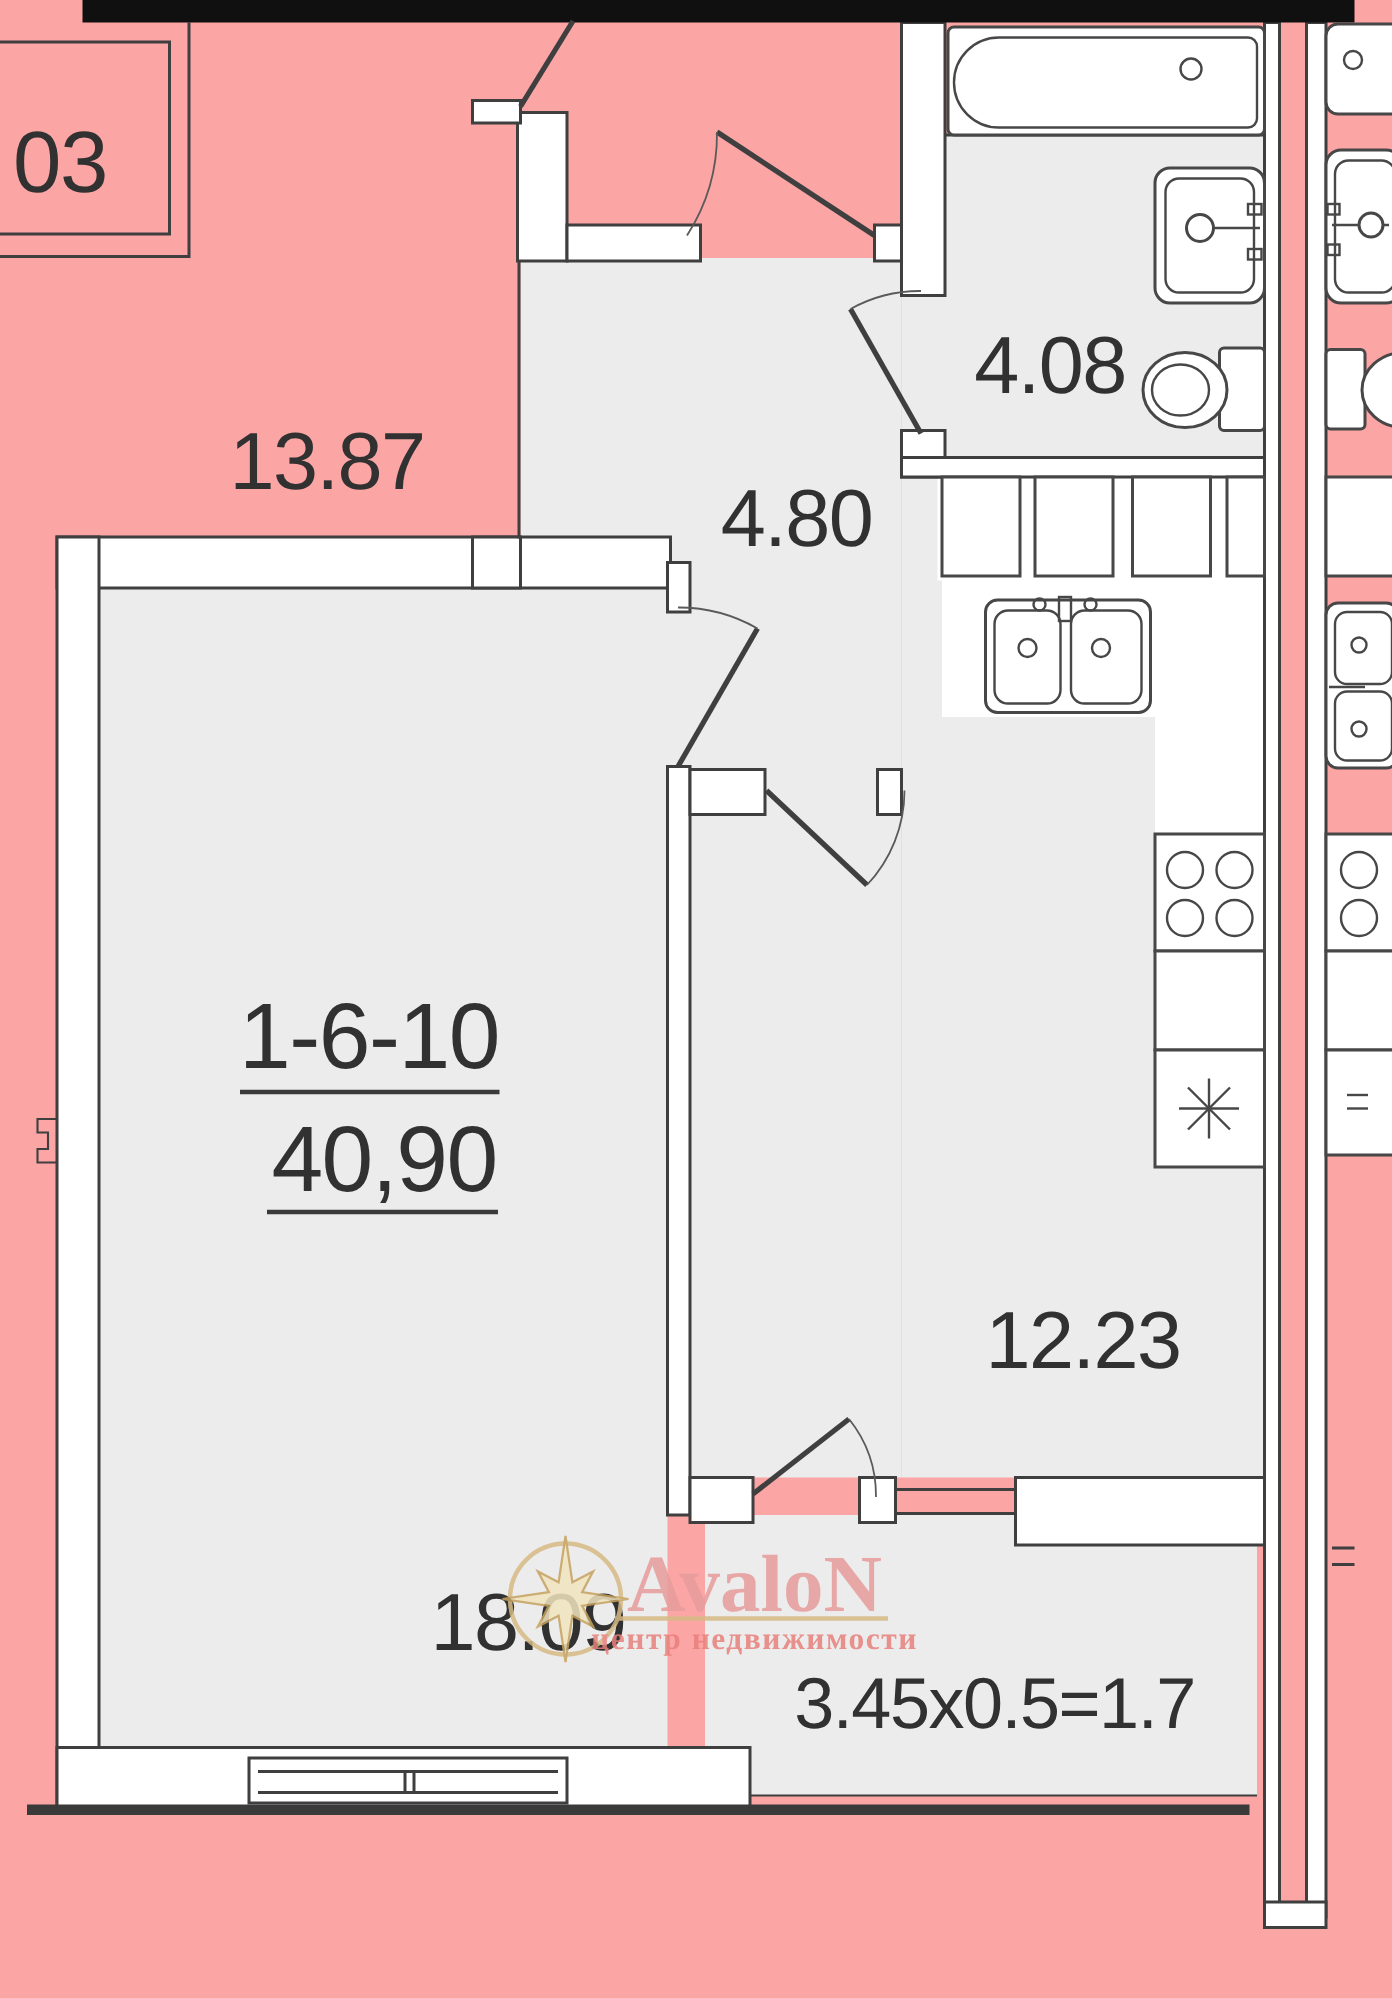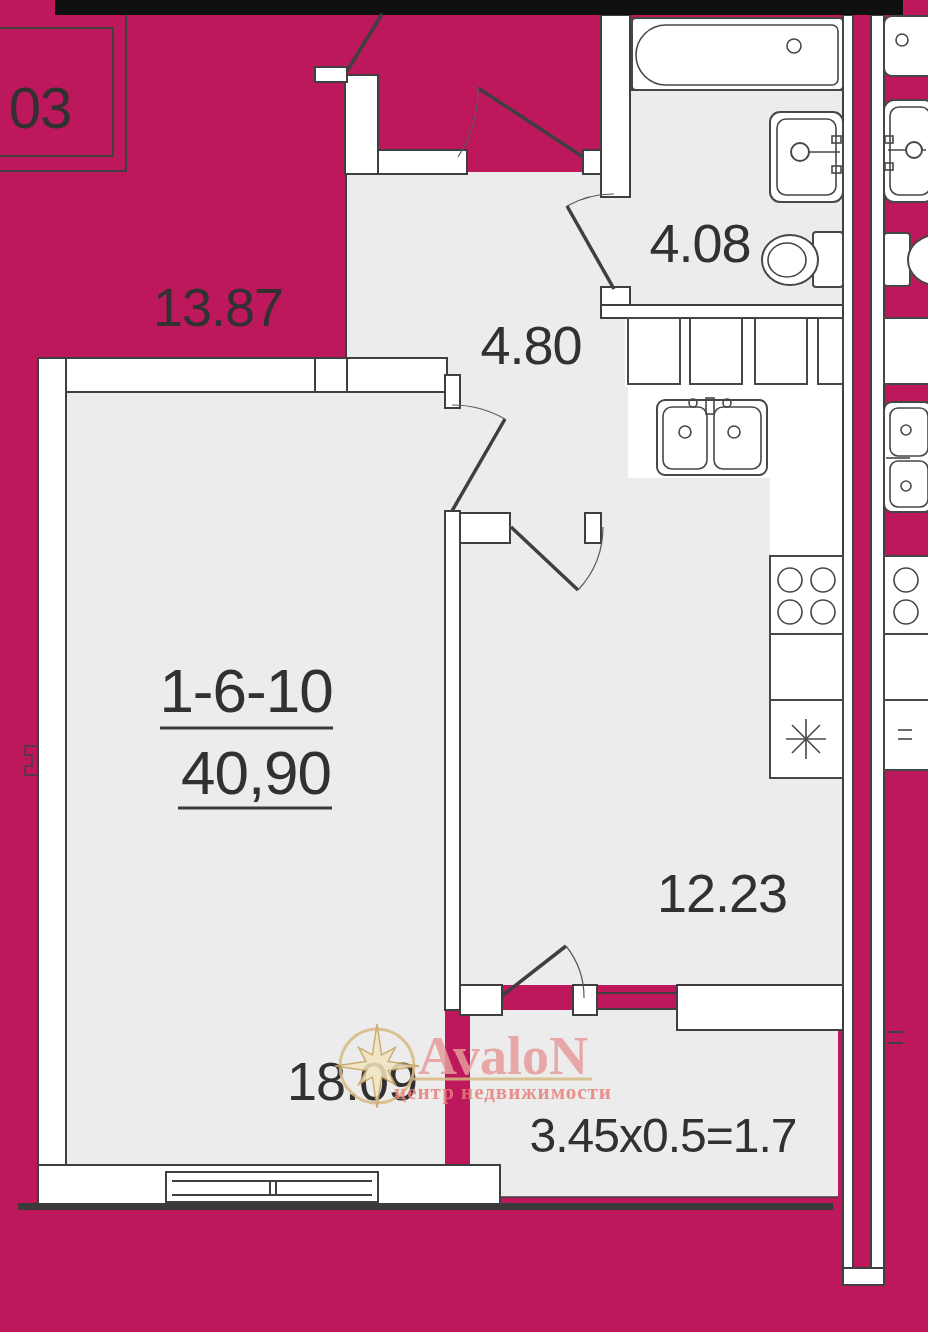--- a/index.html
+++ b/index.html
@@ -1,16 +1,16 @@
 <!DOCTYPE html>
 <html style="--floor-fill: #ececec; --wall-line: #3f3f3f; --outer-wall: #101010; --brand-color: #e79c9c; --tagline-color: #e8807b; --gold: #d6ba84;"><head>
 <meta charset="utf-8">
 <style>
   html,body{margin:0;padding:0;background:#fff;}
-  #stage{position:relative;width:928px;height:1332px;background:#be185d;overflow:hidden;}
+  #stage{position:relative;width:928px;height:1332px;background:#fca5a5;overflow:hidden;}
   svg{display:block;}
   .floor{fill:var(--floor-fill,#ececec);}
   .wallw{fill:#ffffff;stroke:var(--wall-line,#3f3f3f);stroke-width:2;}
   .ln{stroke:var(--wall-line,#3f3f3f);stroke-width:2;fill:none;}
   .thin{stroke-width:1.4;}
   .black{fill:var(--outer-wall,#101010);}
   .fix{fill:#ffffff;stroke:#474747;stroke-width:2;}
   .fixin{fill:none;stroke:#474747;stroke-width:1.6;}
   .leaf{stroke:#3f3f3f;stroke-width:3.5;fill:none;}
   .arc{stroke:#5a5a5a;stroke-width:1.2;fill:none;}

